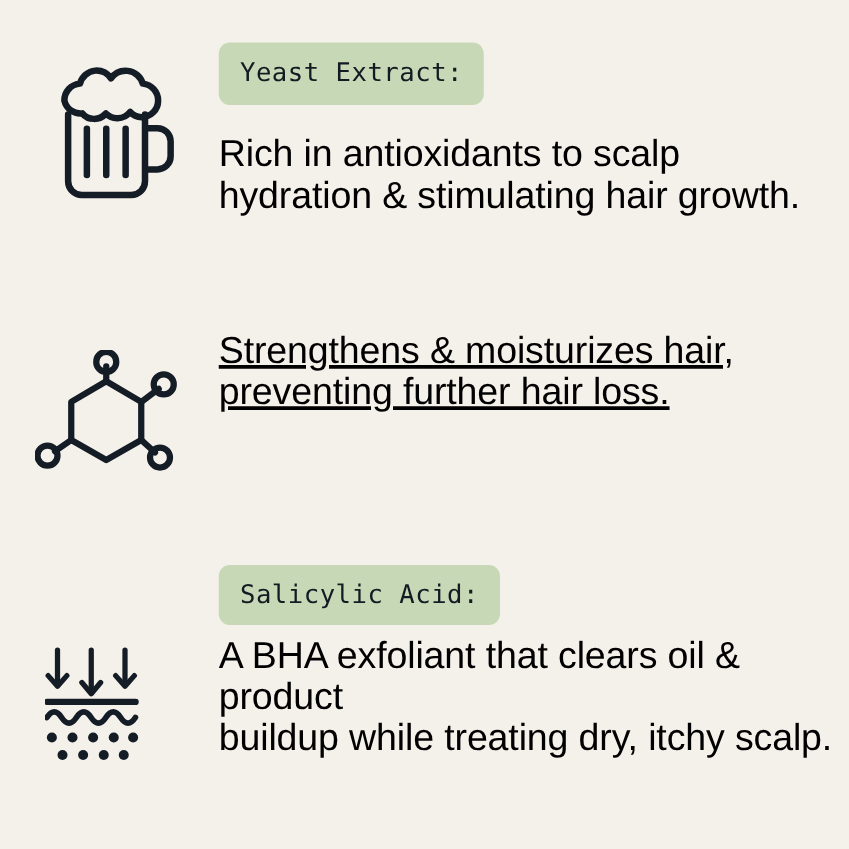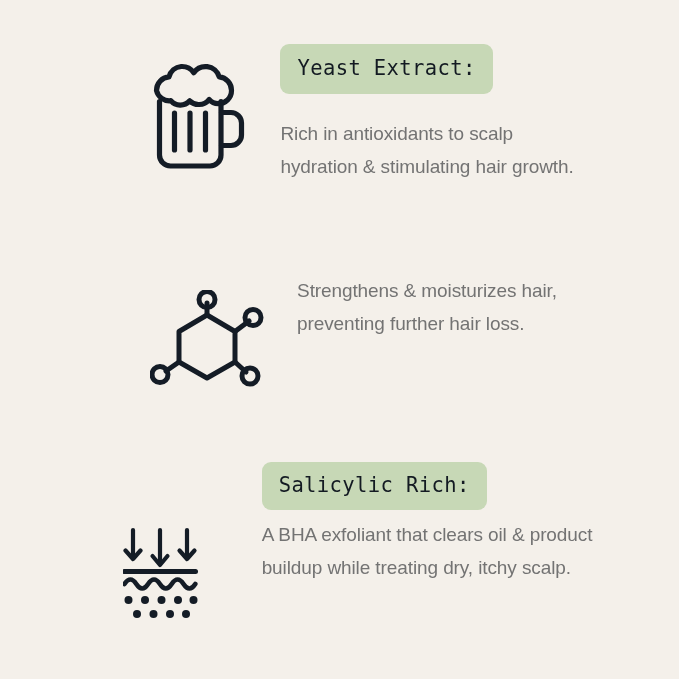--- a/index.html
+++ b/index.html
@@ -13,22 +13,21 @@
     font-family: "Liberation Sans", sans-serif;
     overflow: hidden;
   }
   .infographic {
     width: 679px;
     height: 679px;
     background: #f4f0ea;
     box-sizing: border-box;
     display: flex;
     flex-direction: column;
-    padding-top: 44px;
-    align-items: center;
+    padding-top: 34px;
   }
   .feature-row {
     display: flex;
     flex-direction: row;
     align-items: flex-start;
   }
   .row-1 { height: 208px; }
   .row-2 { height: 210px; }
   .row-3 { height: 200px; }
 
@@ -60,29 +59,29 @@
     letter-spacing: 0.4px;
     line-height: 1;
     padding: 14px 17px 15px 17px;
     border-radius: 9px;
     white-space: nowrap;
   }
   .row-3 .badge { padding: 13px 17px 14px 17px; }
 
   .body-text {
     margin: 0;
-    color: #737373;
+    color: #000000;
     font-family: "Liberation Sans", sans-serif;
-    font-size: 19px;
+    font-size: 30px;
     line-height: 33px;
     letter-spacing: -0.1px;
     white-space: pre-line;
   }
   .row-1 .body-text { margin-top: 23px; }
-  .row-2 .body-text { margin-top: 22px; }
+  .row-2 .body-text { margin-top: 22px; text-decoration: underline; }
   .row-3 .body-text { margin-top: 8px; }
 
   svg { display: block; }
 </style>
 </head>
 <body>
 
 <div class="infographic">
 
   <div class="feature-row row-1">
@@ -181,19 +180,19 @@
           <circle cx="70.5" cy="76" r="4"></circle>
 
           <circle cx="14" cy="90" r="4"></circle>
           <circle cx="30.5" cy="90" r="4"></circle>
           <circle cx="47" cy="90" r="4"></circle>
           <circle cx="63" cy="90" r="4"></circle>
         </g>
       </svg>
     </div>
     <div class="text-cell">
-      <span class="badge">Salicylic Rich:</span>
+      <span class="badge">Salicylic Acid:</span>
       <p class="body-text">A BHA exfoliant that clears oil &amp; product
 buildup while treating dry, itchy scalp.</p>
     </div>
   </div>
 
 </div>
 
 </body></html>

